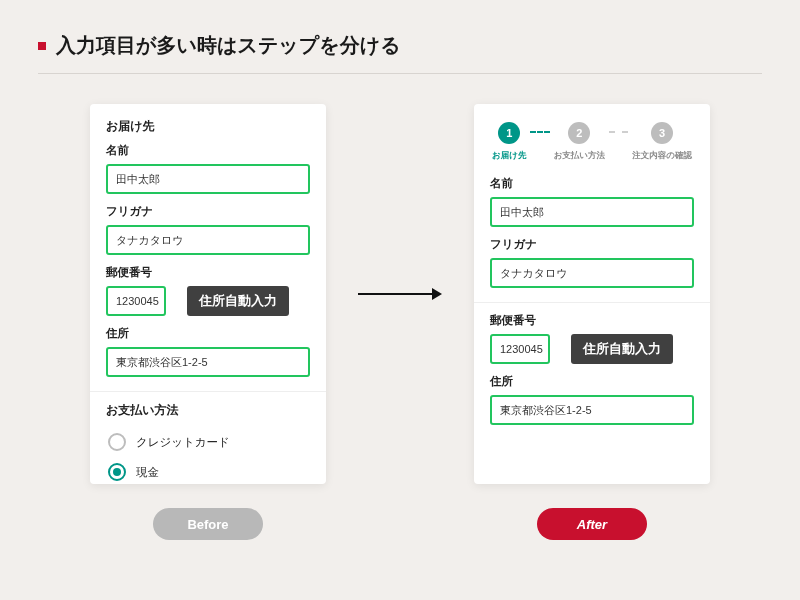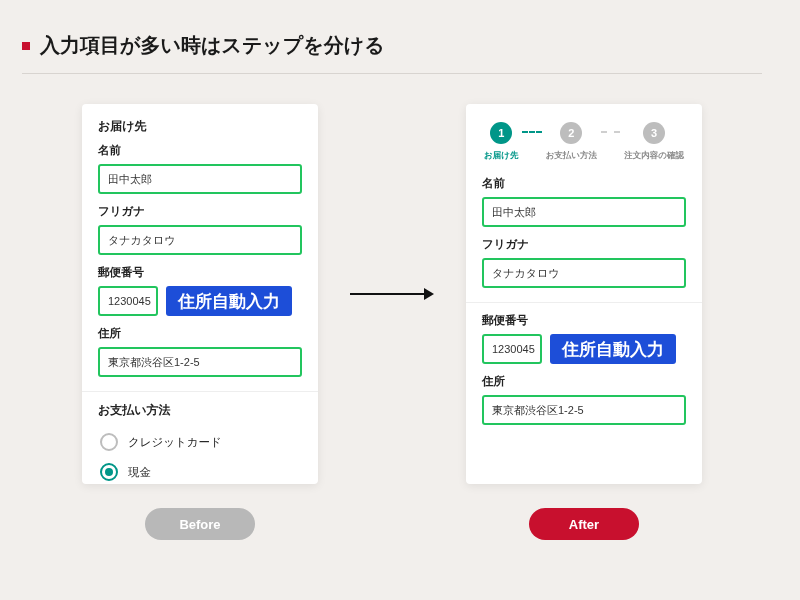--- a/index.html
+++ b/index.html
@@ -5,21 +5,21 @@
   * { box-sizing: border-box; margin: 0; padding: 0; }
   body {
     background: #f2efec;
     font-family: -apple-system, BlinkMacSystemFont, "Hiragino Sans", "Hiragino Kaku Gothic ProN", Meiryo, sans-serif;
     width: 800px;
     height: 600px;
     overflow: hidden;
     color: #222;
   }
   .page {
-    padding: 32px 38px 0 22px;
+    padding: 32px 38px 0 38px;
   }
   .title-row {
     display: flex;
     align-items: center;
     gap: 10px;
     margin-bottom: 14px;
   }
   .red-square {
     width: 8px;
     height: 8px;
@@ -85,27 +85,28 @@
   }
   .row {
     display: flex;
     gap: 8px;
     align-items: center;
   }
   .input.short { width: 60px; }
   .btn-dark {
     height: 30px;
     padding: 0 12px;
-    background: #1d4ed8;
+    background: #404040;
     color: #fff;
     border: none;
     border-radius: 3px;
-    font-size: 17px;
+    font-size: 13px;
     font-weight: 600;
     cursor: pointer;
+    margin-left: 13px;
   }
   .radio-group { margin-top: 8px; }
   .radio-row {
     display: flex;
     align-items: center;
     gap: 10px;
     padding: 6px 2px;
     font-size: 11.5px;
   }
   .radio {
@@ -214,21 +215,21 @@
     height: 32px;
     border-radius: 16px;
     display: flex;
     align-items: center;
     justify-content: center;
     font-size: 13px;
     font-weight: 700;
     color: #fff;
   }
   .badge.before { background: #b8b8b8; }
-  .badge.after  { background: #c8102e; }
+  .badge.after  { background: #c8102e; font-style: italic; }
 </style>
 </head>
 <body>
 
 <div class="page">
   <div class="title-row">
     <div class="red-square"></div>
     <h1 class="title">入力項目が多い時はステップを分ける</h1>
   </div>
   <div class="hr"></div>

